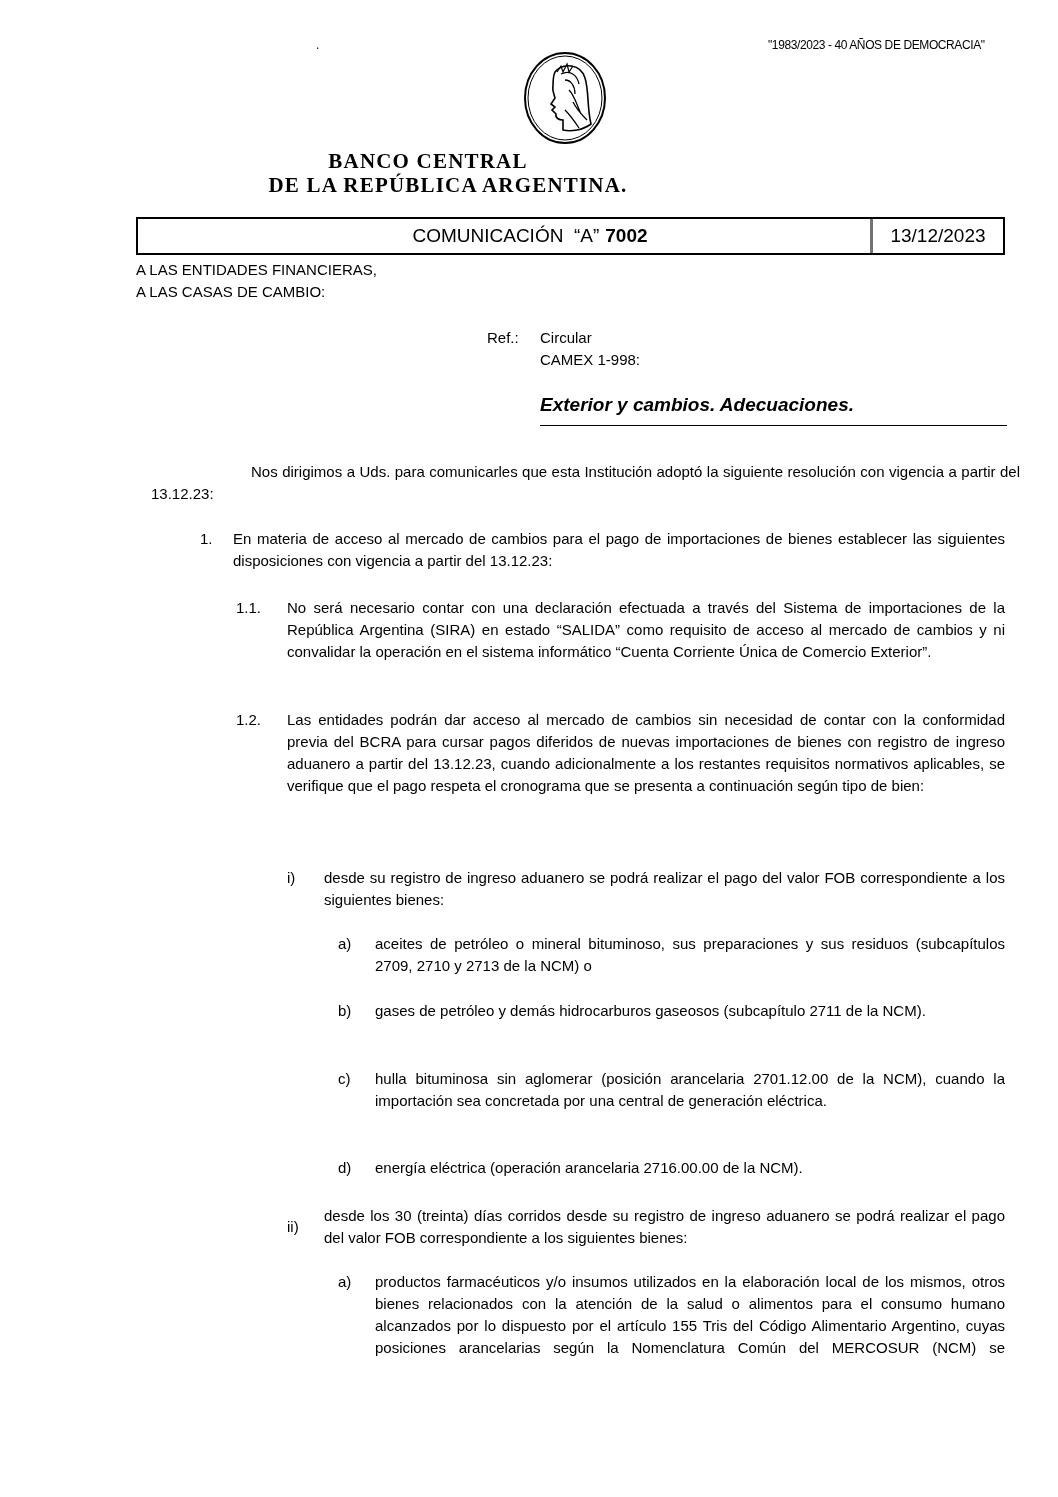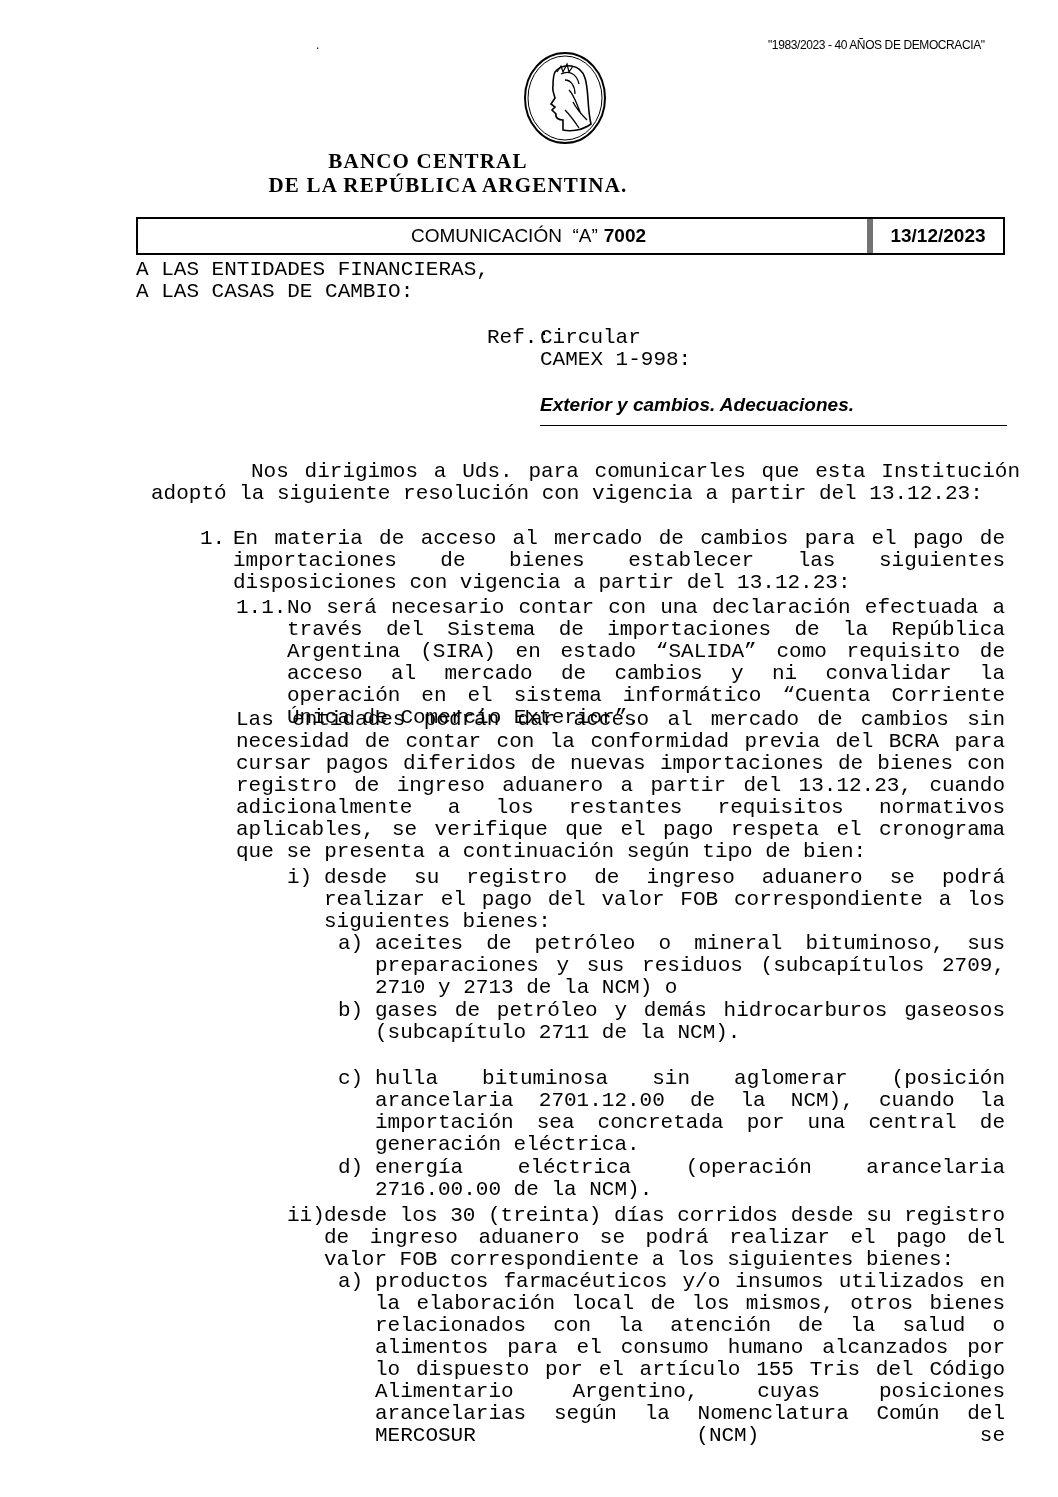--- a/index.html
+++ b/index.html
@@ -9,25 +9,25 @@
   .dot { left: 316px; top: 38px; font-size: 12px; }
   .motto { left: 768px; top: 38px; font-size: 12px; letter-spacing: -0.4px; white-space: nowrap; }
   .logo { left: 519px; top: 50px; width: 92px; height: 96px; }
   .bank { left: 0; width: 856px; text-align: center; font-family: "Liberation Serif", serif;
           font-size: 21px; letter-spacing: 1.2px; font-weight: bold; }
   .bank1 { top: 149px; }
   .bank2 { top: 173px; left: 20px; }
   .hdrbox { left: 136px; top: 217px; width: 869px; height: 38px; border: 2px solid #000;
             box-sizing: border-box; display: flex; }
   .hdr-main { flex: 1; display: flex; align-items: center; justify-content: center;
-              font-size: 19px; border-right: 6px solid #737373; padding-left: 52px; text-align: right; }
+              font-size: 19px; border-right: 3px solid #737373; padding-left: 52px; text-align: right; }
   .hdr-main b { margin-left: 6px; }
   .hdr-date { width: 130px; display: flex; align-items: center; justify-content: center;
-              font-size: 19px; font-weight: bold; }
-  .txt { font-size: 21px; line-height: 22px; font-family: Liberation Mono, monospace; }
+              font-size: 19px; font-weight: normal; }
+  .txt { font-size: 15px; line-height: 22px; }
   .addr1 { left: 136px; top: 259px; }
   .addr2 { left: 136px; top: 281px; }
   .reflabel { left: 487px; top: 327px; }
   .ref1 { left: 540px; top: 327px; }
   .ref2 { left: 540px; top: 349px; }
   .subject { left: 540px; top: 394px; font-weight: bold; font-style: italic; font-size: 19px; }
   .rule { left: 540px; top: 425px; width: 467px; height: 1px; background: #000; }
   .para { width: 869px; text-align: justify; }
   .lastline { text-align-last: left; }
   .item { display: flex; }
@@ -77,20 +77,21 @@
   <span class="num" style="width:33px;">1.</span>
   <span class="body lastline">En materia de acceso al mercado de cambios para el pago de importaciones de bienes establecer las siguientes disposiciones con vigencia a partir del 13.12.23:</span>
 </div>
 
 <div class="abs txt item" style="left:236px; top:597px; width:769px;justify-content:center;">
   <span class="num" style="width:51px;">1.1.</span>
   <span class="body lastline">No será necesario contar con una declaración efectuada a través del Sistema de importaciones de la República Argentina (SIRA) en estado “SALIDA” como requisito de acceso al mercado de cambios y ni convalidar la operación en el sistema informático “Cuenta Corriente Única de Comercio Exterior”.</span>
 </div>
 
 <div class="abs txt item" style="left:236px; top:709px; width:769px;">
+  <span class="num" style="width:51px;">1.2.</span>
   <span class="body lastline">Las entidades podrán dar acceso al mercado de cambios sin necesidad de contar con la conformidad previa del BCRA para cursar pagos diferidos de nuevas importaciones de bienes con registro de ingreso aduanero a partir del 13.12.23, cuando adicionalmente a los restantes requisitos normativos aplicables, se verifique que el pago respeta el cronograma que se presenta a continuación según tipo de bien:</span>
 </div>
 
 <div class="abs txt item" style="left:287px; top:867px; width:718px;">
   <span class="num" style="width:37px;">i)</span>
   <span class="body lastline">desde su registro de ingreso aduanero se podrá realizar el pago del valor FOB correspondiente a los siguientes bienes:</span>
 </div>
 
 <div class="abs txt item" style="left:338px; top:933px; width:667px;">
   <span class="num" style="width:37px;">a)</span>
@@ -105,21 +106,21 @@
 <div class="abs txt item" style="left:338px; top:1068px; width:667px;">
   <span class="num" style="width:37px;">c)</span>
   <span class="body lastline">hulla bituminosa sin aglomerar (posición arancelaria 2701.12.00 de la NCM), cuando la importación sea concretada por una central de generación eléctrica.</span>
 </div>
 
 <div class="abs txt item" style="left:338px; top:1157px; width:667px;">
   <span class="num" style="width:37px;">d)</span>
   <span class="body lastline">energía eléctrica (operación arancelaria 2716.00.00 de la NCM).</span>
 </div>
 
-<div class="abs txt item" style="left:287px; top:1205px; width:718px;">
+<div class="abs txt item" style="left:287px; top:1205px; width:718px;align-items:center;">
   <span class="num" style="width:37px;">ii)</span>
   <span class="body lastline">desde los 30 (treinta) días corridos desde su registro de ingreso aduanero se podrá realizar el pago del valor FOB correspondiente a los siguientes bienes:</span>
 </div>
 
 <div class="abs txt item" style="left:338px; top:1271px; width:667px;">
   <span class="num" style="width:37px;">a)</span>
   <span class="body" style="text-align-last: justify;">productos farmacéuticos y/o insumos utilizados en la elaboración local de los mismos, otros bienes relacionados con la atención de la salud o alimentos para el consumo humano alcanzados por lo dispuesto por el artículo 155 Tris del Código Alimentario Argentino, cuyas posiciones arancelarias según la Nomenclatura Común del MERCOSUR (NCM) se</span>
 </div>
 
 </body></html>

